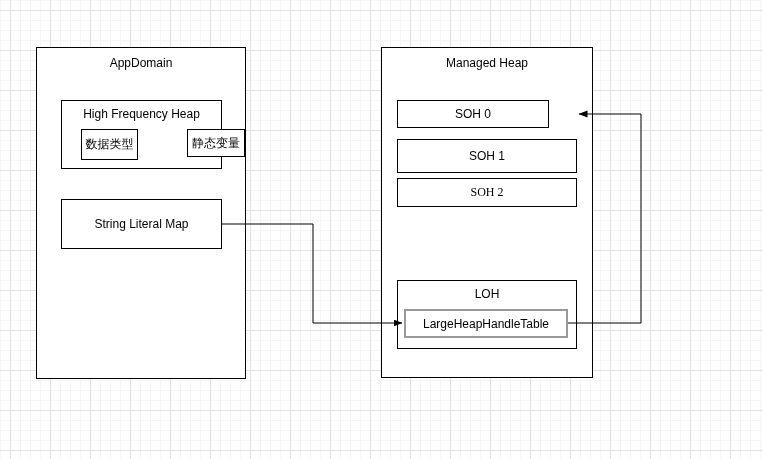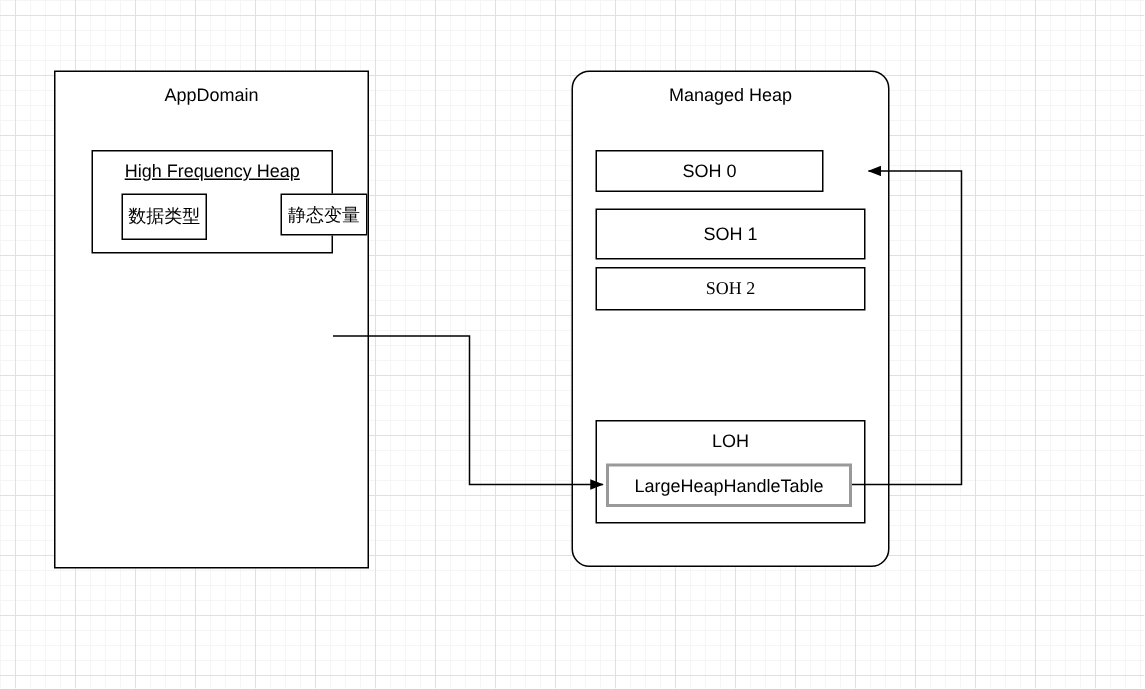--- a/index.html
+++ b/index.html
@@ -43,25 +43,25 @@
   #lhht { border: 2px solid #999999; }
   #connectors {
     position: absolute;
     left: 0; top: 0;
     width: 763px; height: 459px;
     pointer-events: none;
   }
 
   
   #appdomain      { left: 36px;  top: 47px;  width: 210px; height: 332px; }
-  #hfh            { left: 61px;  top: 100px; width: 161px; height: 69px; text-decoration: underline;  }
+  #hfh            { left: 61px;  top: 100px; width: 161px; height: 69px;  }
   #hfh-item-0     { left: 81px;  top: 129px; width: 57px;  height: 31px;  }
   #hfh-item-1     { left: 151px; top: 129px; width: 58px;  height: 28px; margin-left: 36px;  }
   #slm            { left: 61px;  top: 199px; width: 161px; height: 50px;  }
-  #managed-heap   { left: 381px; top: 47px;  width: 212px; height: 331px; border-radius: 12px; }
+  #managed-heap   { left: 381px; top: 47px;  width: 212px; height: 331px; }
   #soh-0          { left: 397px; top: 100px; width: 152px; height: 28px;  }
   #soh-1          { left: 397px; top: 139px; width: 180px; height: 34px;  }
   #soh-2          { left: 397px; top: 178px; width: 180px; height: 29px; font-family: Liberation Serif, serif;  }
   #loh            { left: 397px; top: 280px; width: 180px; height: 69px;  }
   #lhht           { left: 404px; top: 309px; width: 164px; height: 29px;  }
 </style>
 </head>
 <body>
 
 <div id="canvas">
@@ -73,20 +73,23 @@
   <div class="shape" id="hfh">
     <div class="box-title small-pad">High Frequency Heap</div>
   </div>
   <div class="shape center-text" id="hfh-item-0">
     <span>数据类型</span>
   </div>
   <div class="shape center-text" id="hfh-item-1">
     <span>静态变量</span>
   </div>
 
+  <div class="shape center-text" id="slm">
+    <span>String Literal Map</span>
+  </div>
 
   <div class="shape" id="managed-heap">
     <div class="box-title">Managed Heap</div>
   </div>
 
   <div class="shape center-text" id="soh-0">
     <span>SOH 0</span>
   </div>
   <div class="shape center-text" id="soh-1">
     <span>SOH 1</span>

